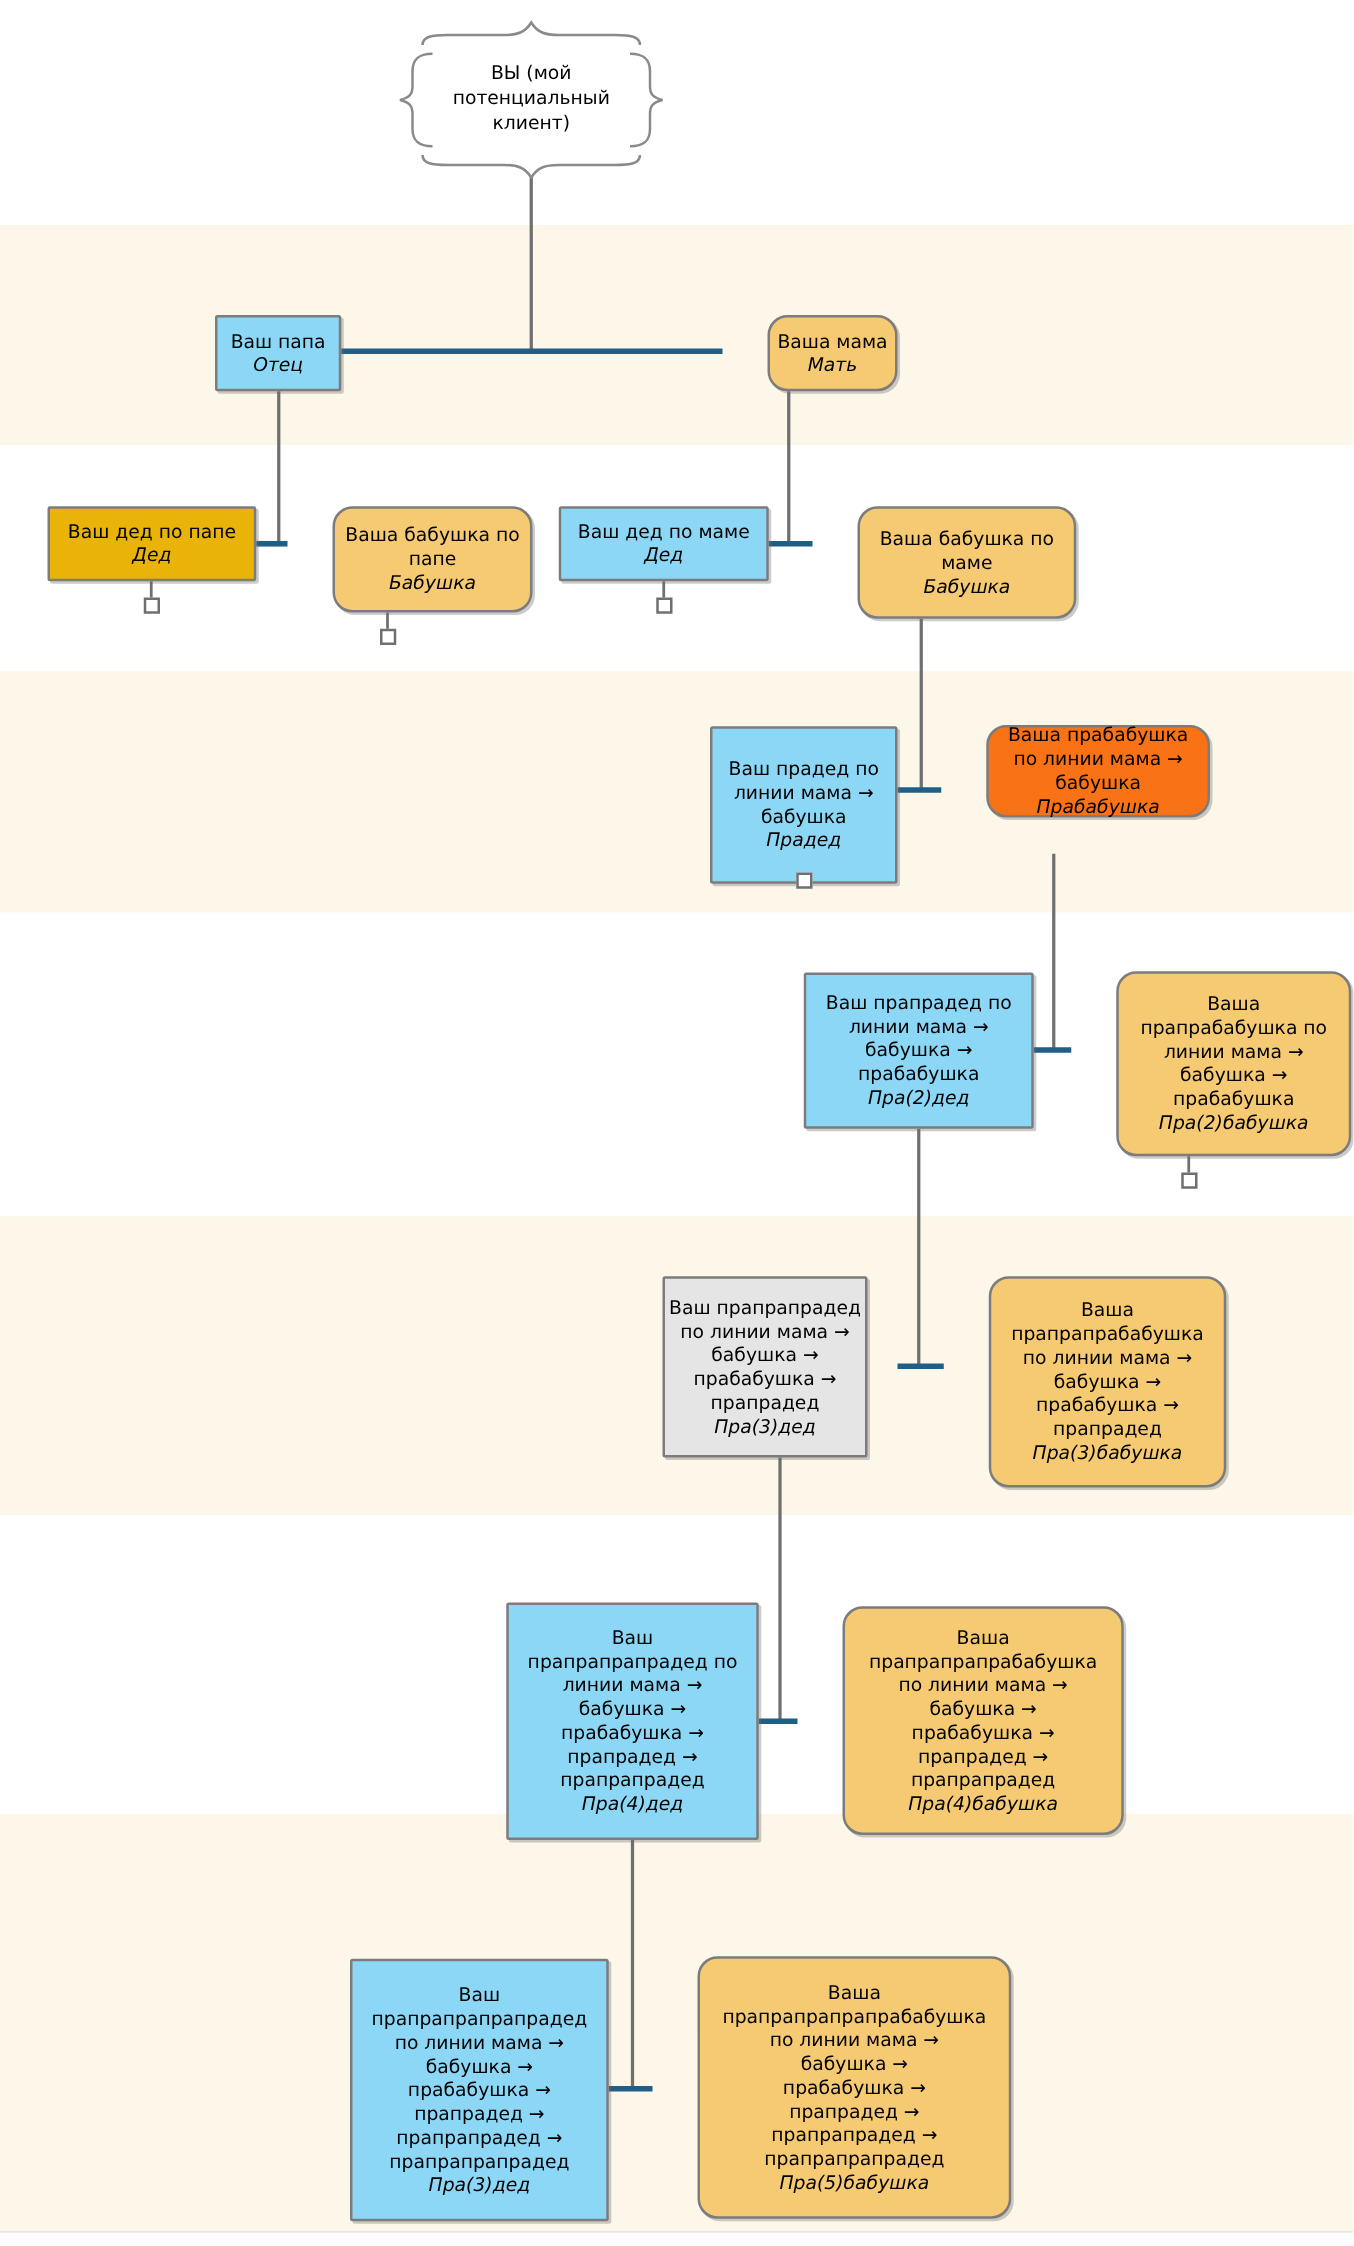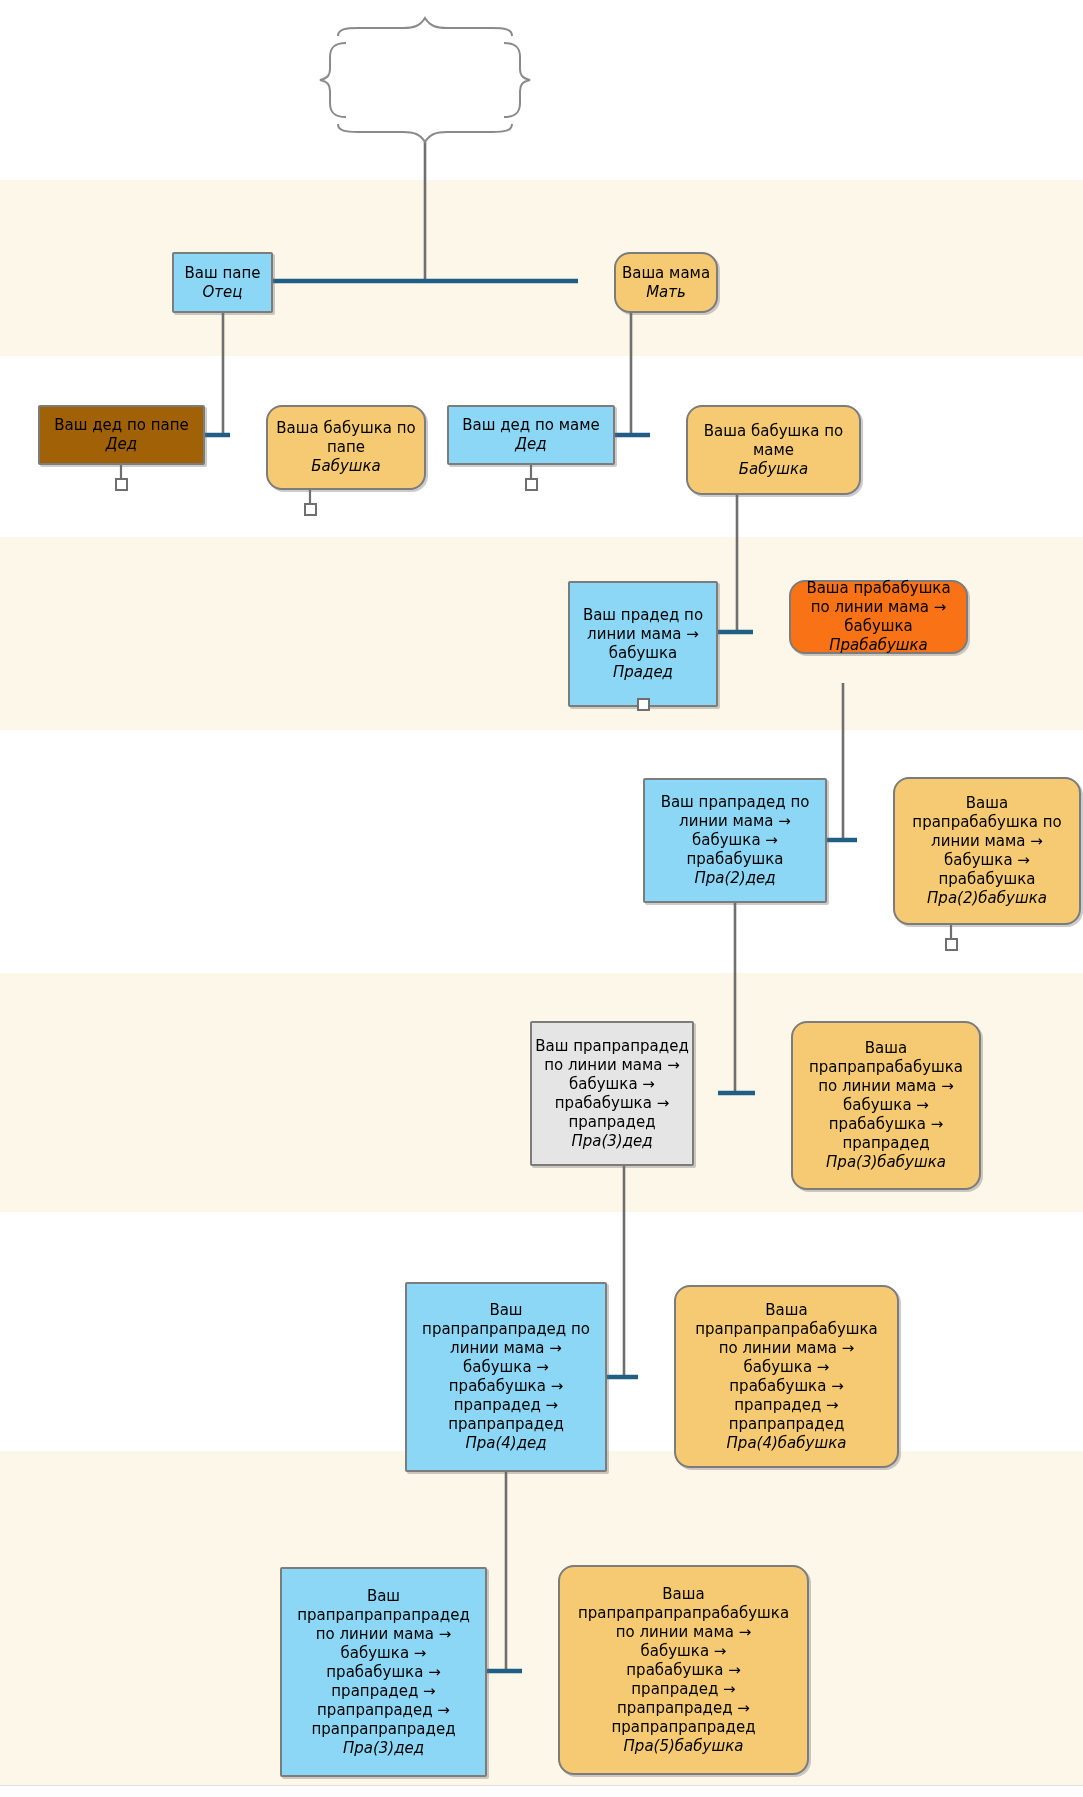--- a/index.html
+++ b/index.html
@@ -49,29 +49,34 @@
       <line x1="121" y1="465" x2="121" y2="479" stroke="#6f6f6f" stroke-width="2.2"></line>
       <line x1="310" y1="490" x2="310" y2="504" stroke="#6f6f6f" stroke-width="2.2"></line>
       <line x1="531" y1="465" x2="531" y2="479" stroke="#6f6f6f" stroke-width="2.2"></line>
       <line x1="643" y1="685" x2="643" y2="699" stroke="#6f6f6f" stroke-width="2.2"></line>
       <line x1="951" y1="925" x2="951" y2="939" stroke="#6f6f6f" stroke-width="2.2"></line>
       <path d="M 338,36 C 338,29 346,28 358,28 L 403,28 C 414,28 420,26 425,18 C 430,26 436,28 447,28 L 492,28 C 504,28 512,29 512,36" fill="none" stroke="#8a8a8a" stroke-width="2"></path>
       <path d="M 338,124 C 338,131 346,132 358,132 L 403,132 C 414,132 420,134 425,142 C 430,134 436,132 447,132 L 492,132 C 504,132 512,131 512,124" fill="none" stroke="#8a8a8a" stroke-width="2"></path>
       <path d="M 346,43 C 334,43 330,48 330,57 L 330,69 C 330,75 328,78 320,80 C 328,82 330,85 330,91 L 330,103 C 330,112 334,117 346,117" fill="none" stroke="#8a8a8a" stroke-width="2"></path>
       <path d="M 504,43 C 516,43 520,48 520,57 L 520,69 C 520,75 522,78 530,80 C 522,82 520,85 520,91 L 520,103 C 520,112 516,117 504,117" fill="none" stroke="#8a8a8a" stroke-width="2"></path>
     </svg>
+    <div class="root-label" style="left: 345px; top: 48px; width: 160px;">
+      <div>ВЫ (мой</div>
+      <div>потенциальный</div>
+      <div>клиент)</div>
+    </div>
     <div class="node male" style="left: 172px; top: 252px; width: 101px; height: 61px; background: rgb(141, 215, 246); border-color: rgb(124, 124, 124);">
-      <div class="tl">Ваш папе</div>
+      <div class="tl">Ваш папа</div>
       <div class="role">Отец</div>
     </div>
     <div class="node female" style="left: 578px; top: 252px; width: 104px; height: 61px; background: rgb(246, 202, 115); border-color: rgb(124, 124, 124);">
       <div class="tl">Ваша мама</div>
       <div class="role">Мать</div>
     </div>
-    <div class="node male" style="left: 38px; top: 405px; width: 167px; height: 60px; background: #a16207; border-color: rgb(124, 124, 124);">
+    <div class="node male" style="left: 38px; top: 405px; width: 167px; height: 60px; background: #eab308; border-color: rgb(124, 124, 124);">
       <div class="tl">Ваш дед по папе</div>
       <div class="role">Дед</div>
     </div>
     <div class="node female" style="left: 230px; top: 405px; width: 160px; height: 85px; background: rgb(246, 202, 115); border-color: rgb(124, 124, 124);">
       <div class="tl">Ваша бабушка по</div>
       <div class="tl">папе</div>
       <div class="role">Бабушка</div>
     </div>
     <div class="node male" style="left: 447px; top: 405px; width: 168px; height: 60px; background: rgb(141, 215, 246); border-color: rgb(124, 124, 124);">
       <div class="tl">Ваш дед по маме</div>

